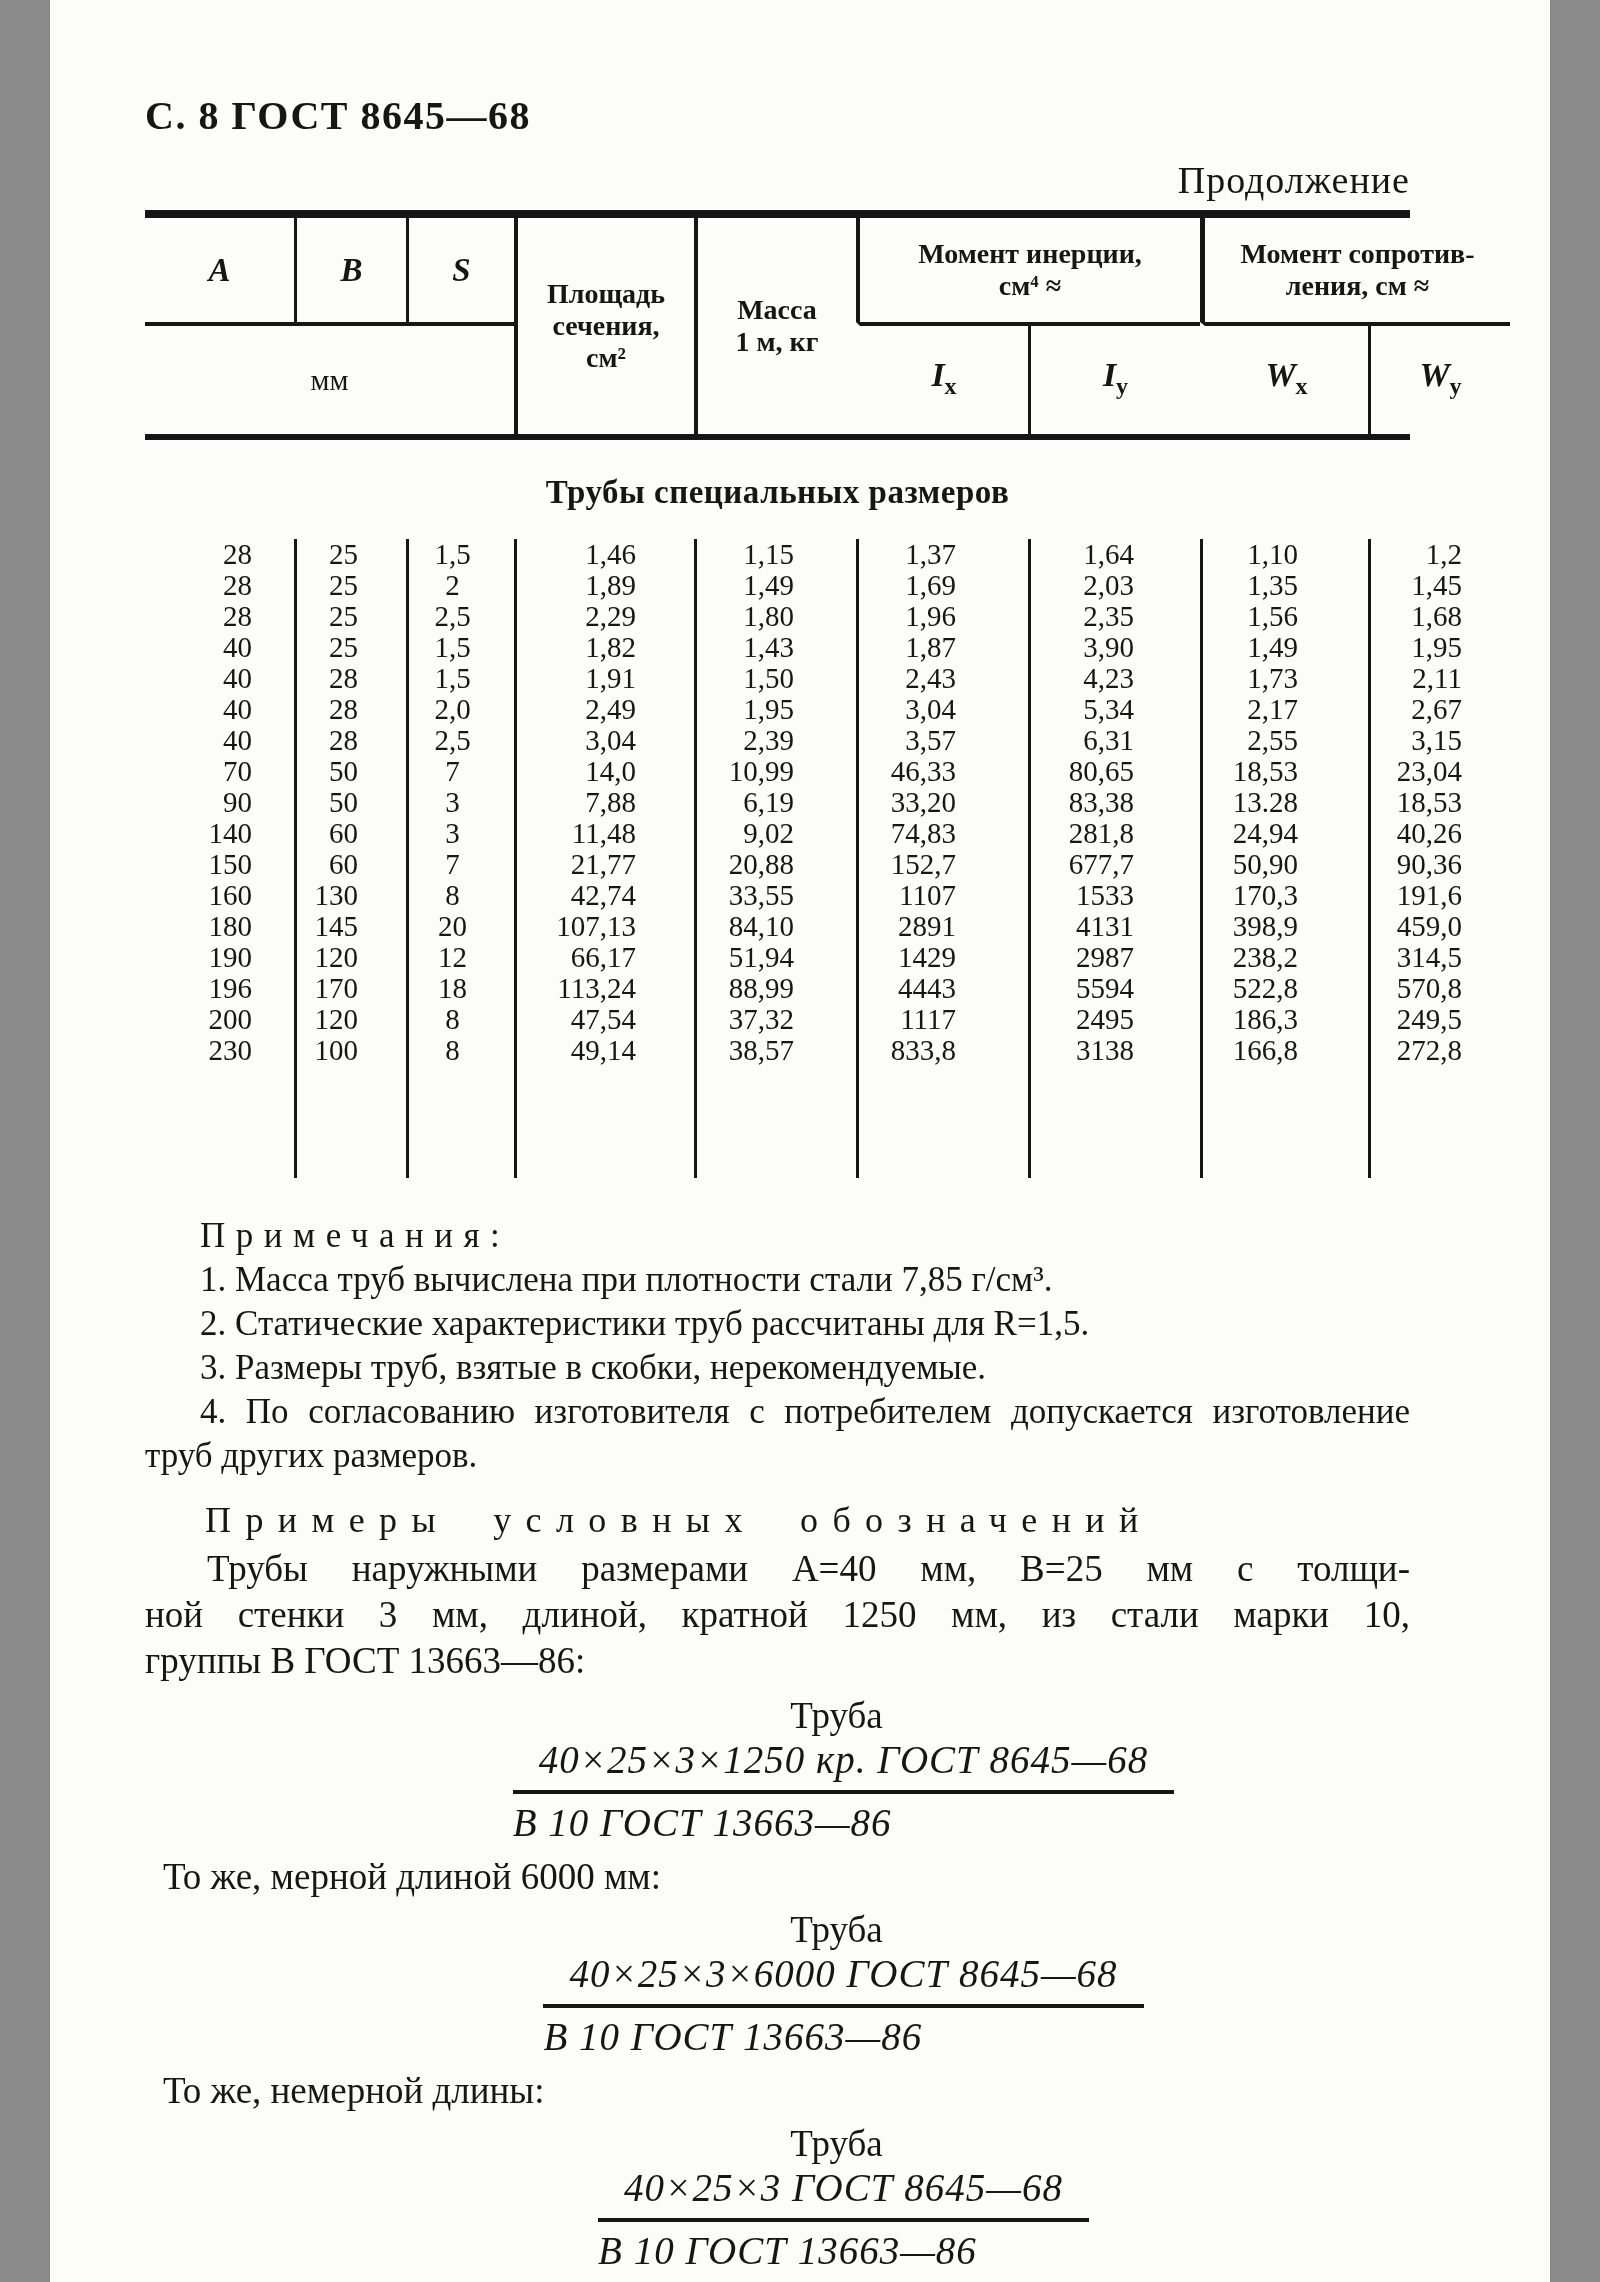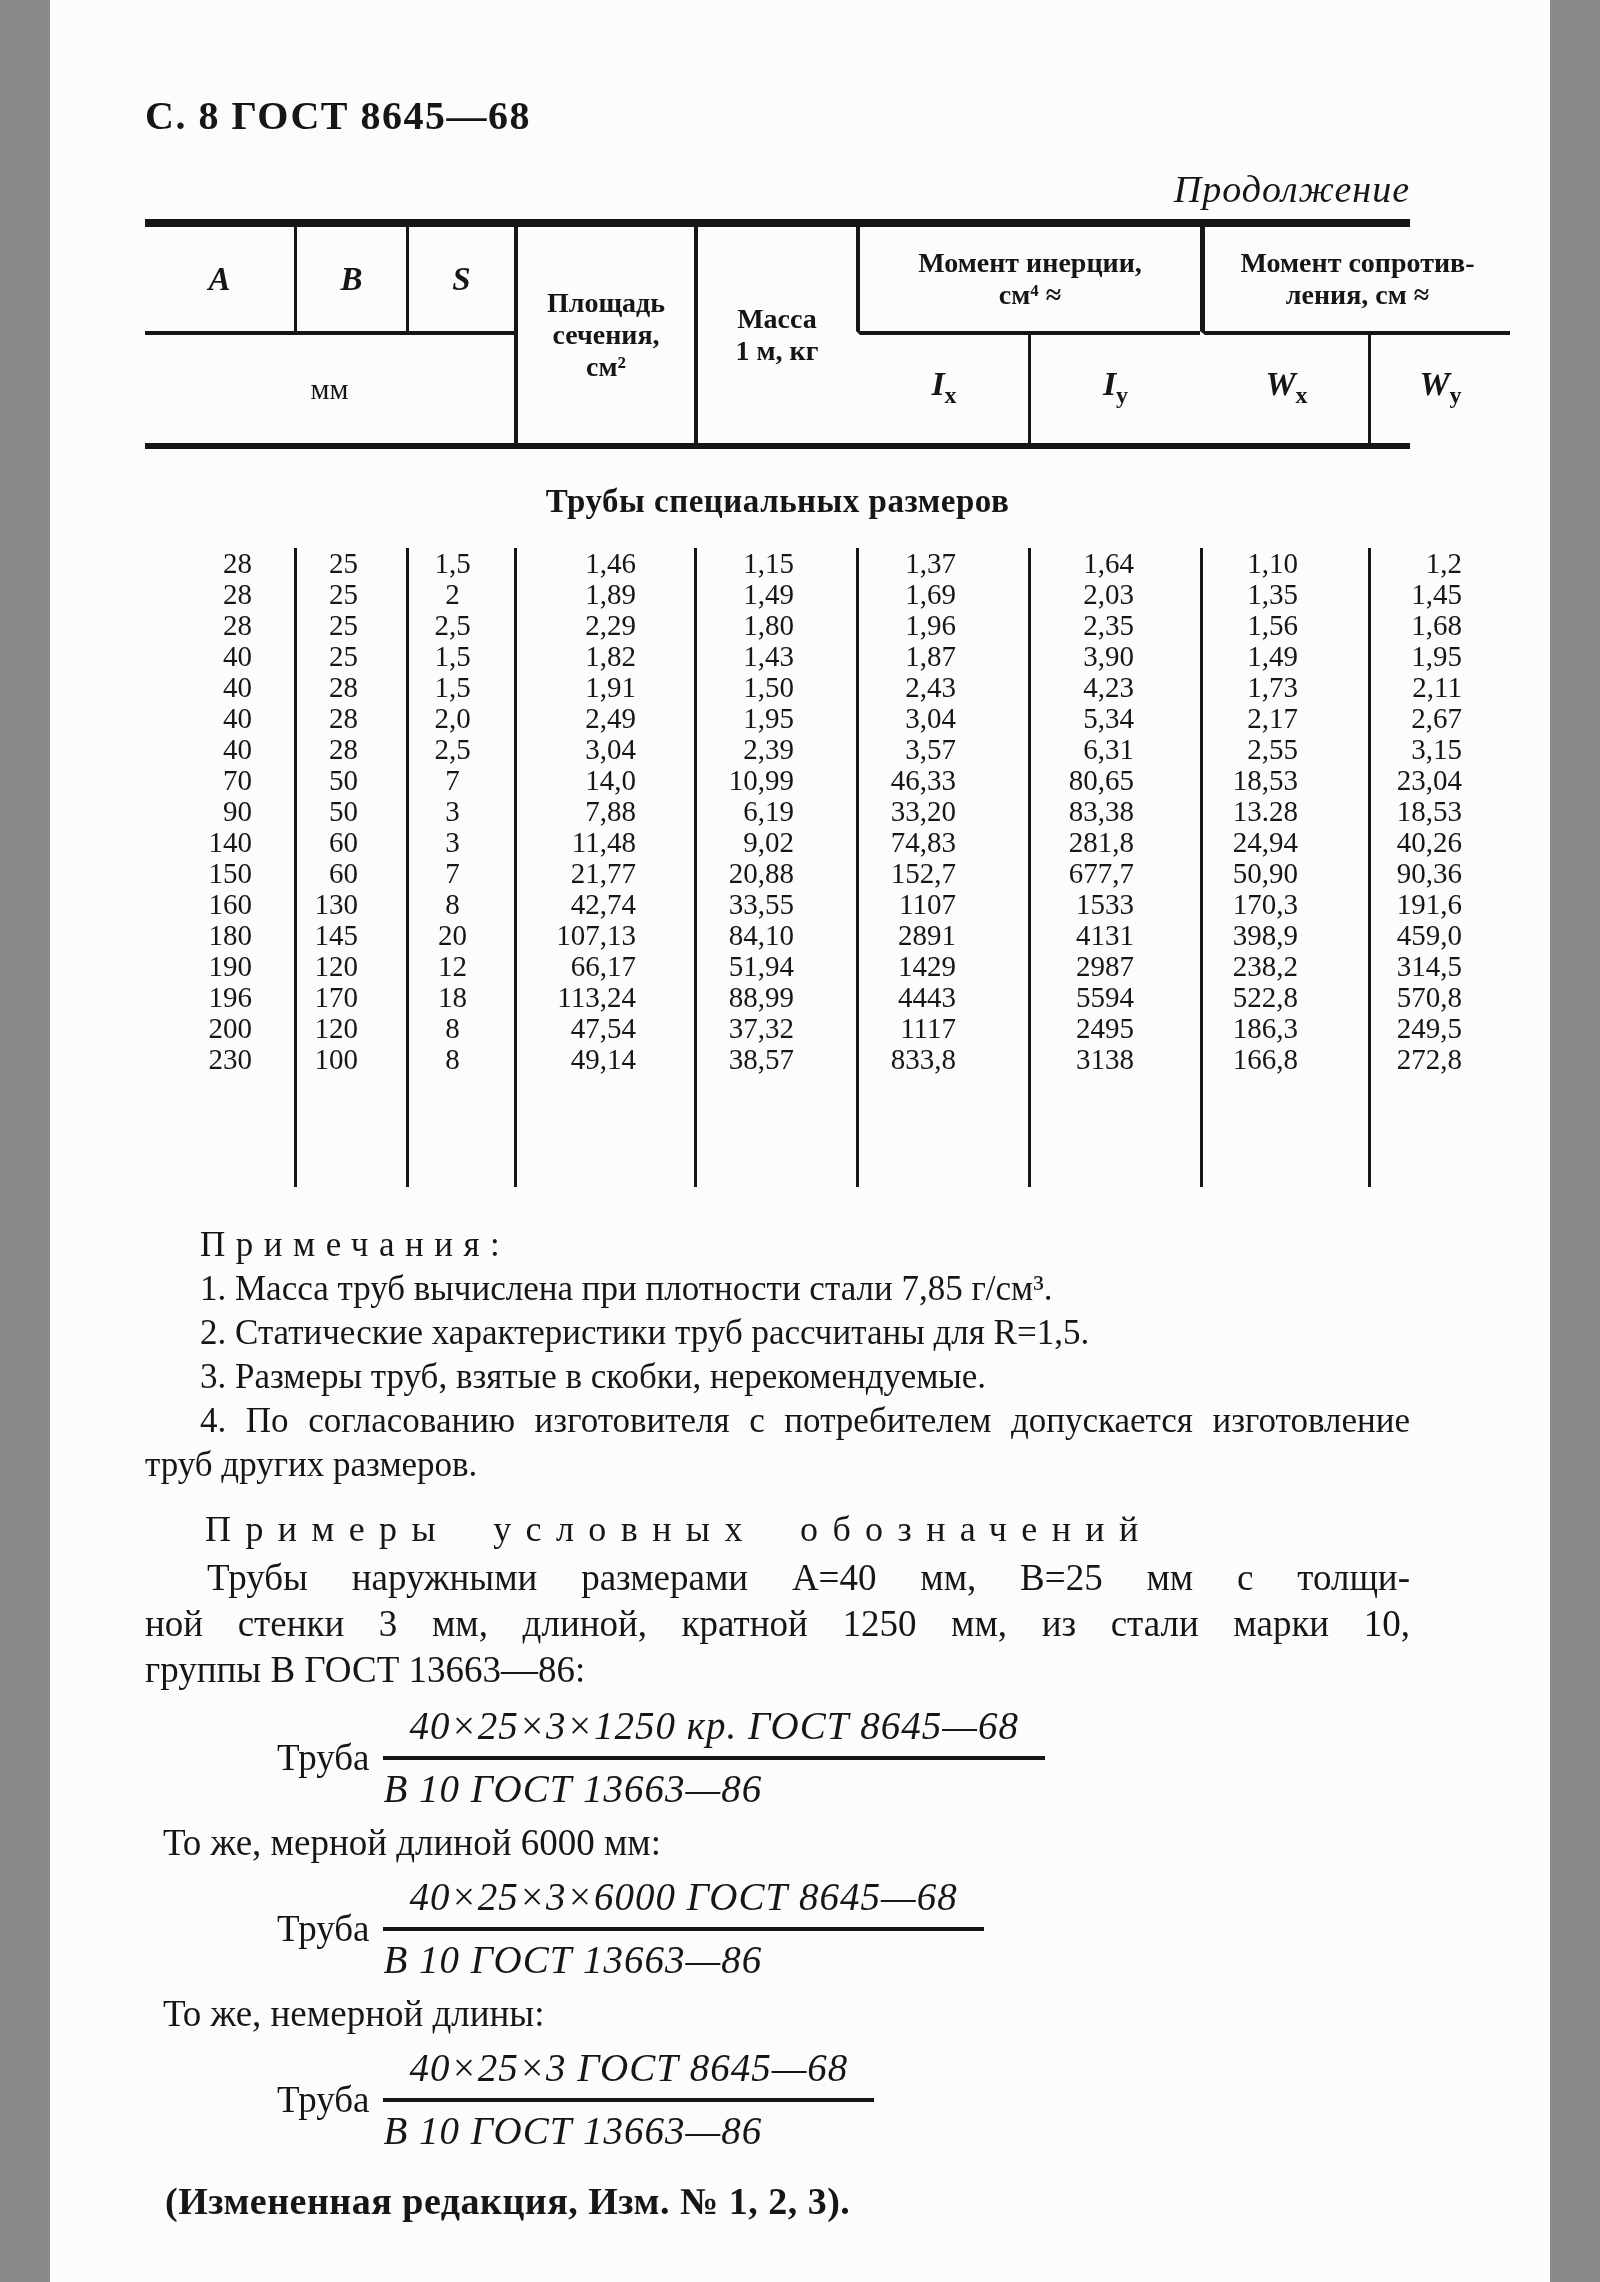--- a/index.html
+++ b/index.html
@@ -8,21 +8,21 @@
     position:relative;
     width:1500px; height:2282px;
     margin:0 auto;
     background:#fcfcfa;
     color:#161616;
     font-family:"Liberation Serif", serif;
     padding:92px 140px 0 95px;
     overflow:hidden;
   }
   .doc-header { font-size:40px; font-weight:bold; letter-spacing:1.5px; }
-  .continuation { text-align:right; font-style:italic; font-size:38px; margin-top:28px; margin-bottom:8px; letter-spacing:1px; }
+  .continuation { text-align:right; font-size:38px; margin-top:19px; margin-bottom:8px; letter-spacing:1px; }
 
   
   .gcols { display:grid; grid-template-columns:149px 112px 108px 180px 162px 172px 172px 168px 142px; }
   .thead {
     border-top:8px solid #161616;
     border-bottom:6px solid #161616;
     grid-template-rows:104px 112px;
   }
   .hcell { display:flex; flex-direction:column; align-items:center; justify-content:center; text-align:center; font-weight:bold; font-size:28px; line-height:32px; }
   .habc { font-style:italic; font-size:33px; font-weight:bold; font-family:"Liberation Serif", serif; }
@@ -63,21 +63,21 @@
   .notes-title { letter-spacing:0.30em; text-indent:55px; }
   .note { text-indent:55px; }
   .note-wrap { text-indent:55px; text-align:justify; text-align-last:justify; }
   .note-cont { text-indent:0; }
 
   
   .examples-heading { margin-top:16px; font-size:36px; letter-spacing:0.40em; word-spacing:0.55em; text-indent:60px; line-height:52px; }
   .intro { font-size:37px; line-height:46px; }
   .intro-line { text-indent:62px; text-align:justify; text-align-last:justify; }
   .intro-line2 { text-align:justify; text-align-last:justify; }
-  .example { display:flex; align-items:center; margin-left:132px; margin-top:10px; margin-bottom:10px; }
+  .example { display:flex; align-items:center; margin-left:132px; margin-top:10px; margin-bottom:10px;flex-direction:column; }
   .tr-label { font-size:37px; margin-right:14px; }
   .frac { display:inline-block; text-align:left; font-style:italic; font-size:39px; }
   .frac .num { display:block; border-bottom:4px solid #161616; padding:0 26px 8px 26px; letter-spacing:1px; }
   .frac .den { display:block; padding-top:6px; letter-spacing:1px; }
   .between { font-size:37px; margin-left:18px; margin-top:6px; }
   .final-line { font-weight:bold; font-size:38px; margin-left:20px; margin-top:26px; letter-spacing:0.5px; }
 </style>
 </head>
 <body>
 

